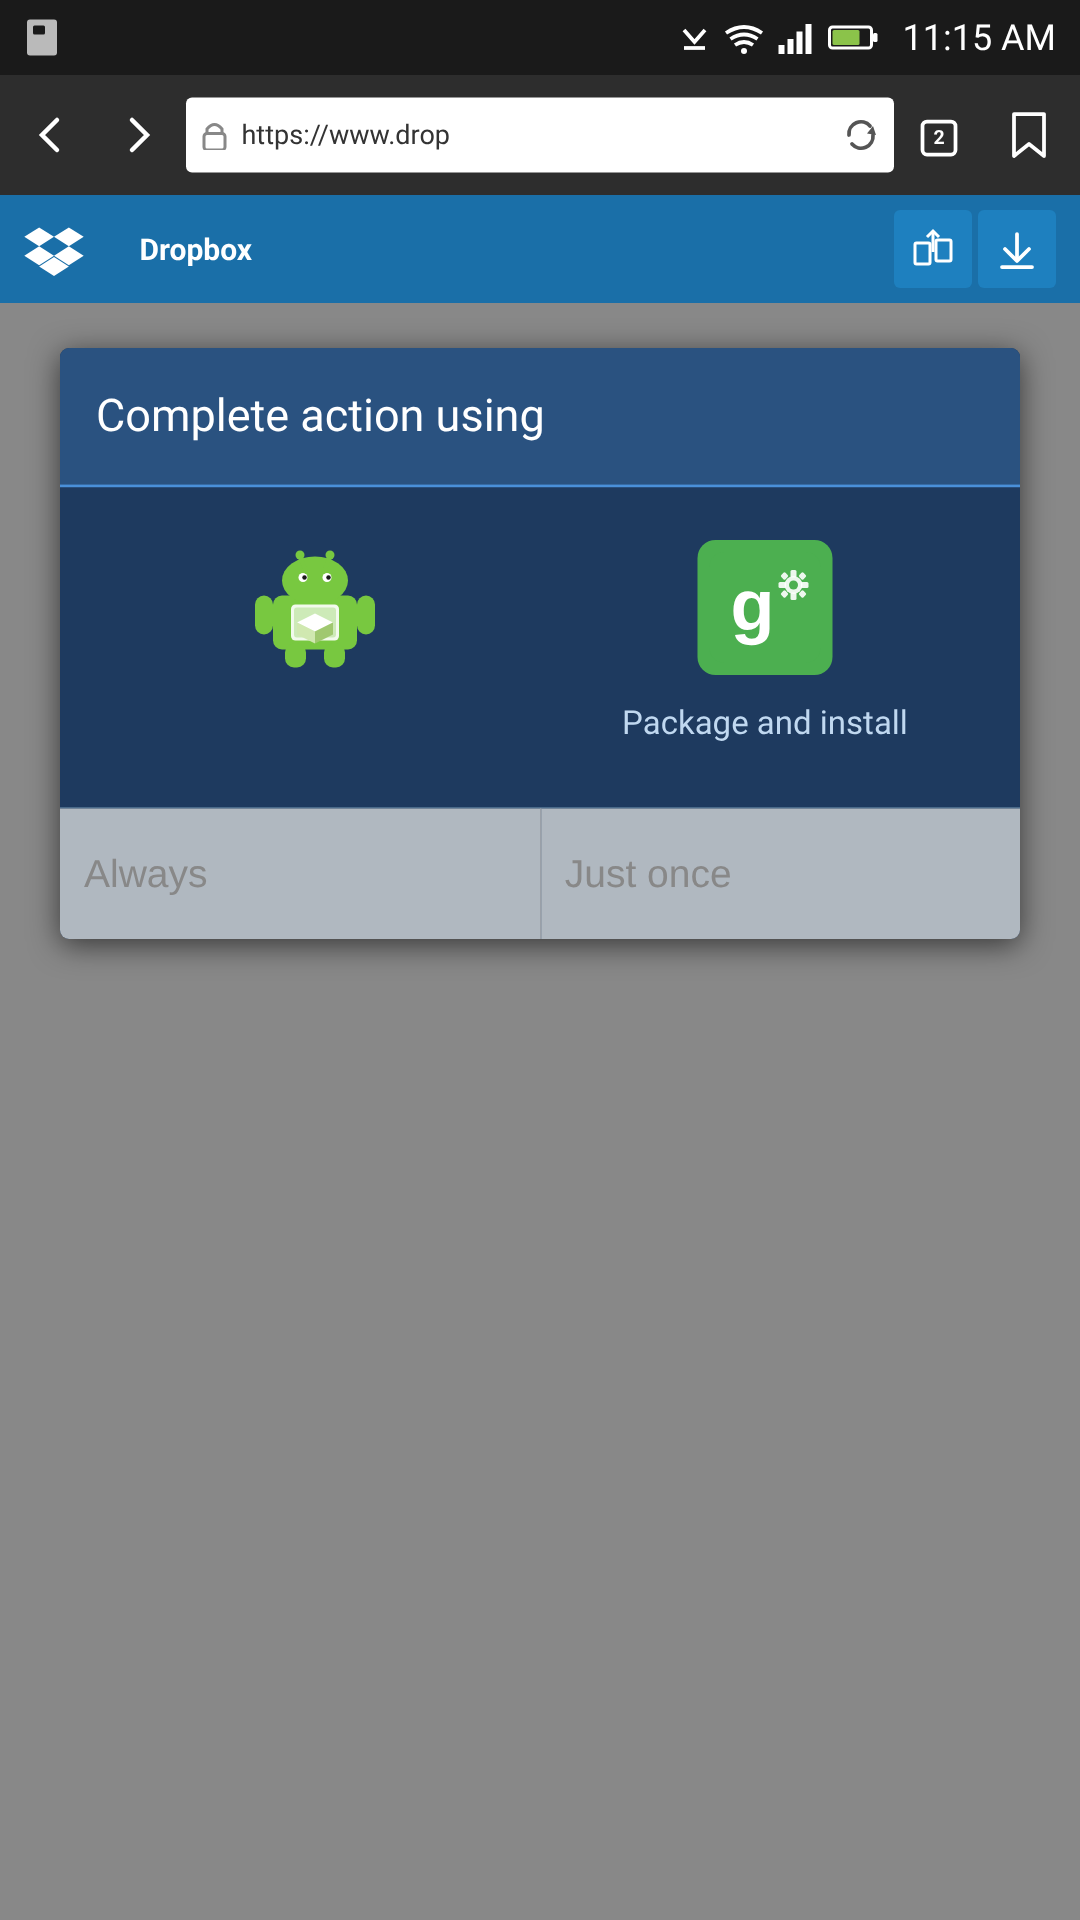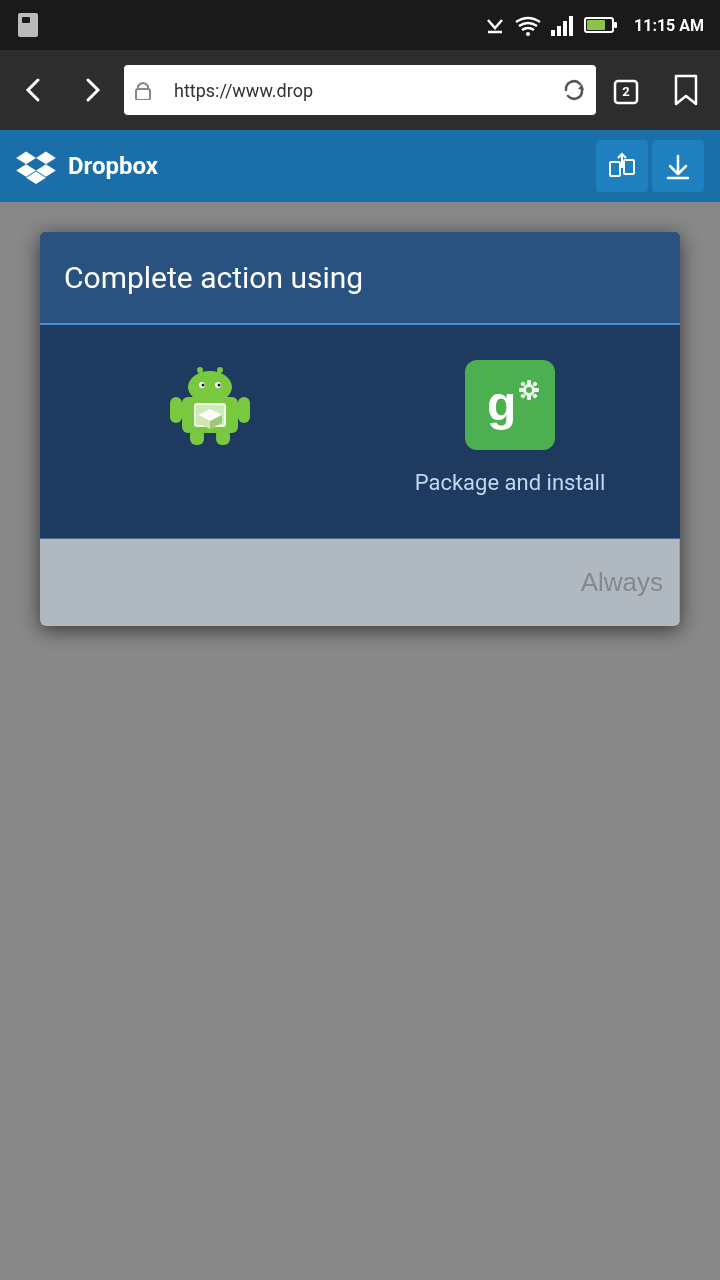--- a/index.html
+++ b/index.html
@@ -32,23 +32,23 @@
       align-items: center;
     }
 
     .status-icons {
       display: flex;
       align-items: center;
       gap: 8px;
     }
 
     .time {
-      font-size: 16px;
+      font-size: 24px;
       color: white;
-      font-weight: bold;
+      font-weight: normal;
       margin-left: 8px;
     }
 
     
     .browser-chrome {
       width: 720px;
       height: 80px;
       background: #2d2d2d;
       display: flex;
       align-items: center;
@@ -66,21 +66,21 @@
     }
 
     .address-bar {
       flex: 1;
       height: 50px;
       background: white;
       border-radius: 4px;
       display: flex;
       align-items: center;
       padding: 0 10px;
-      gap: 22px;
+      gap: 9px;
     }
 
     .address-text {
       flex: 1;
       font-size: 18px;
       color: #333;
       overflow: hidden;
       white-space: nowrap;
       text-overflow: ellipsis;
     }
@@ -119,23 +119,24 @@
       gap: 12px;
       flex: 1;
     }
 
     .dropbox-icon {
       width: 40px;
       height: 36px;
     }
 
     .dropbox-name {
-      font-size: 24px;
+      font-size: 20px;
       color: white;
       font-weight: bold;
+      margin-left: 25px;
     }
 
     .header-actions {
       display: flex;
       gap: 4px;
     }
 
     .header-action-btn {
       width: 52px;
       height: 52px;
@@ -283,21 +284,21 @@
     }
 
     .dialog-buttons {
       display: flex;
       border-top: 1px solid #4a6a8a;
     }
 
     .dialog-btn {
       flex: 1;
       padding: 28px 16px;
-      text-align: right;
+      text-align: left;
       font-size: 26px;
       color: #888;
       cursor: pointer;
       background: #b0b8c0;
       border: none;
       outline: none;
     }
 
     .dialog-btn:first-child {
       border-right: 1px solid #9aa0a8;
@@ -491,18 +492,19 @@
               </svg>
             </div>
           </div>
           <span class="app-label">Package and install</span>
         </div>
 
       </div>
 
       <div class="dialog-buttons">
         <button class="dialog-btn">Always</button>
+        <button class="dialog-btn">Just once</button>
       </div>
 
     </div>
   </div>
 
 </div>
 
 </body></html>

